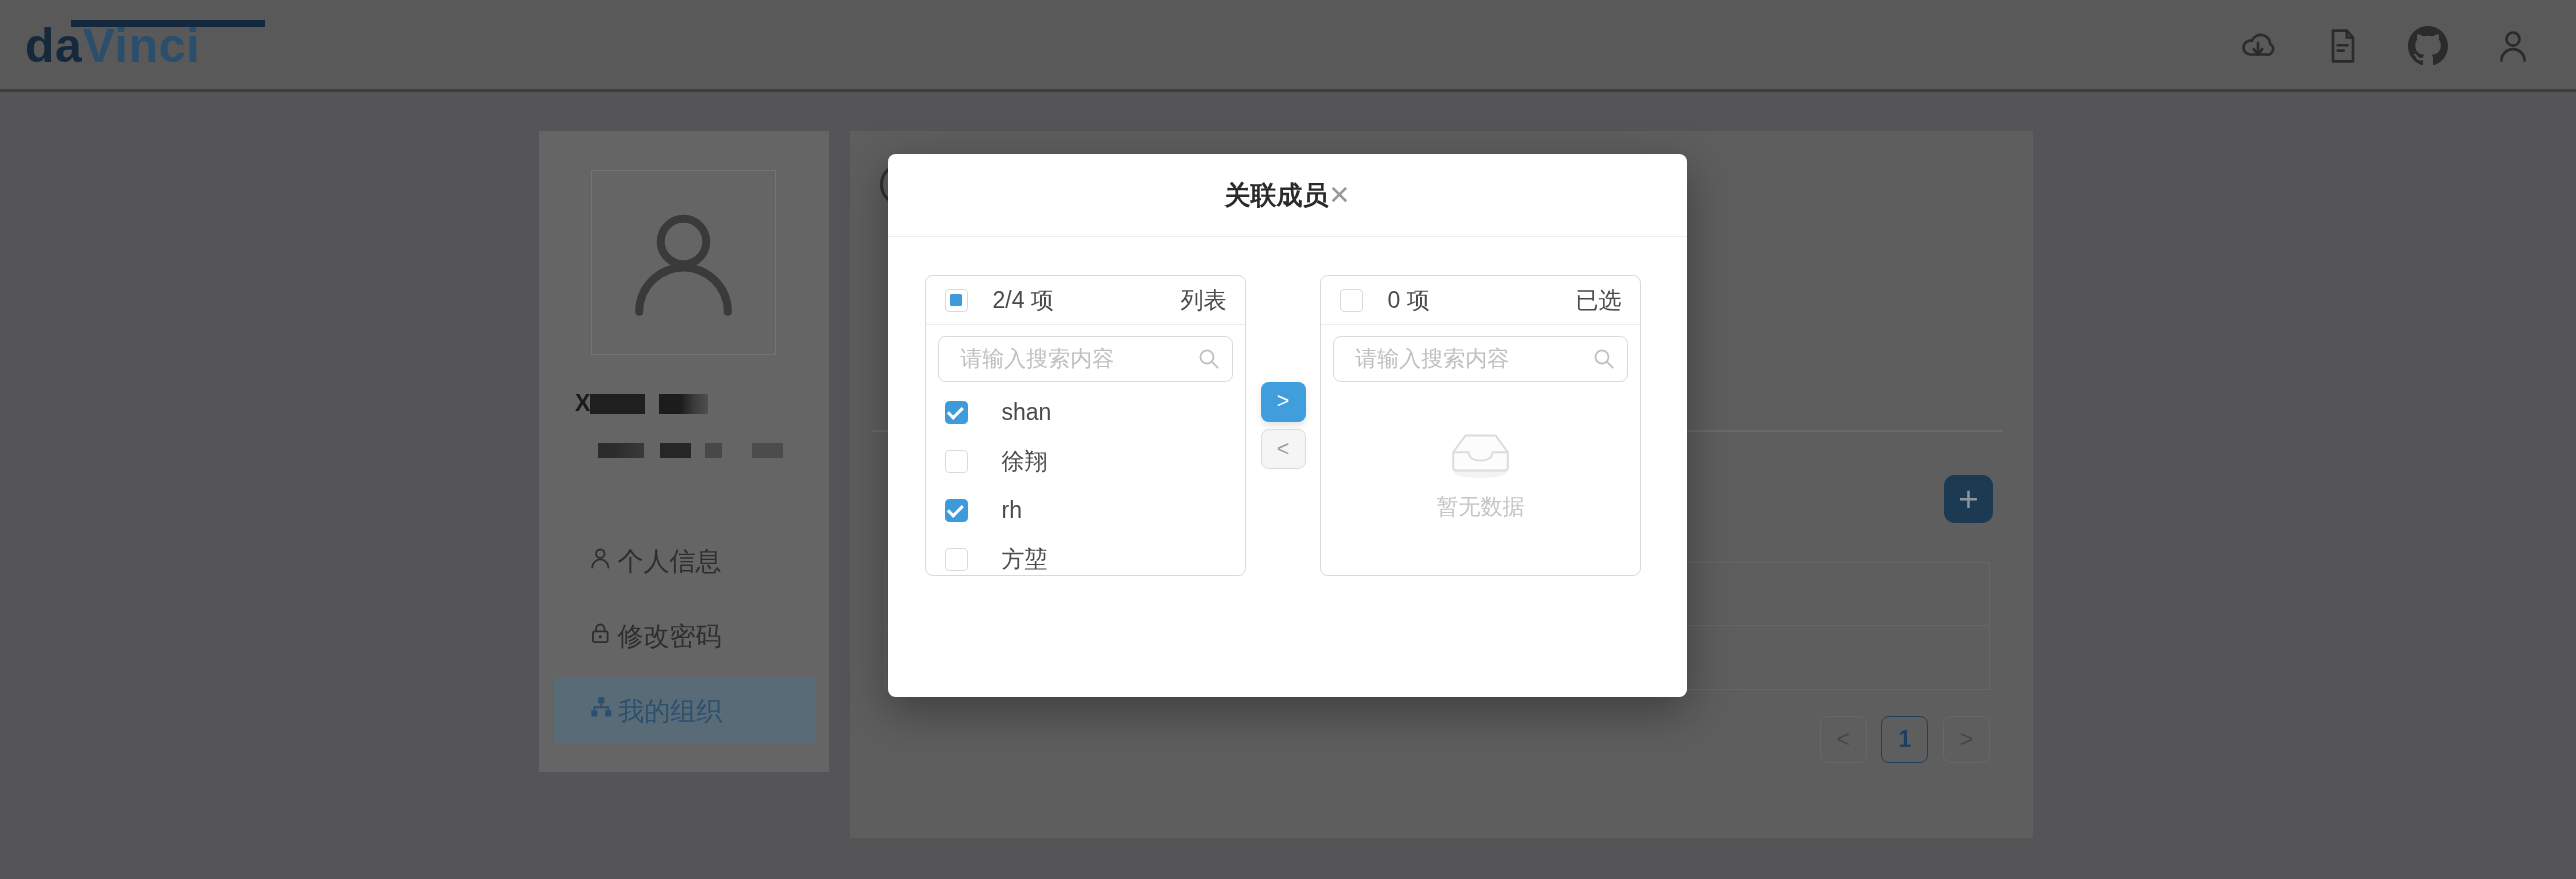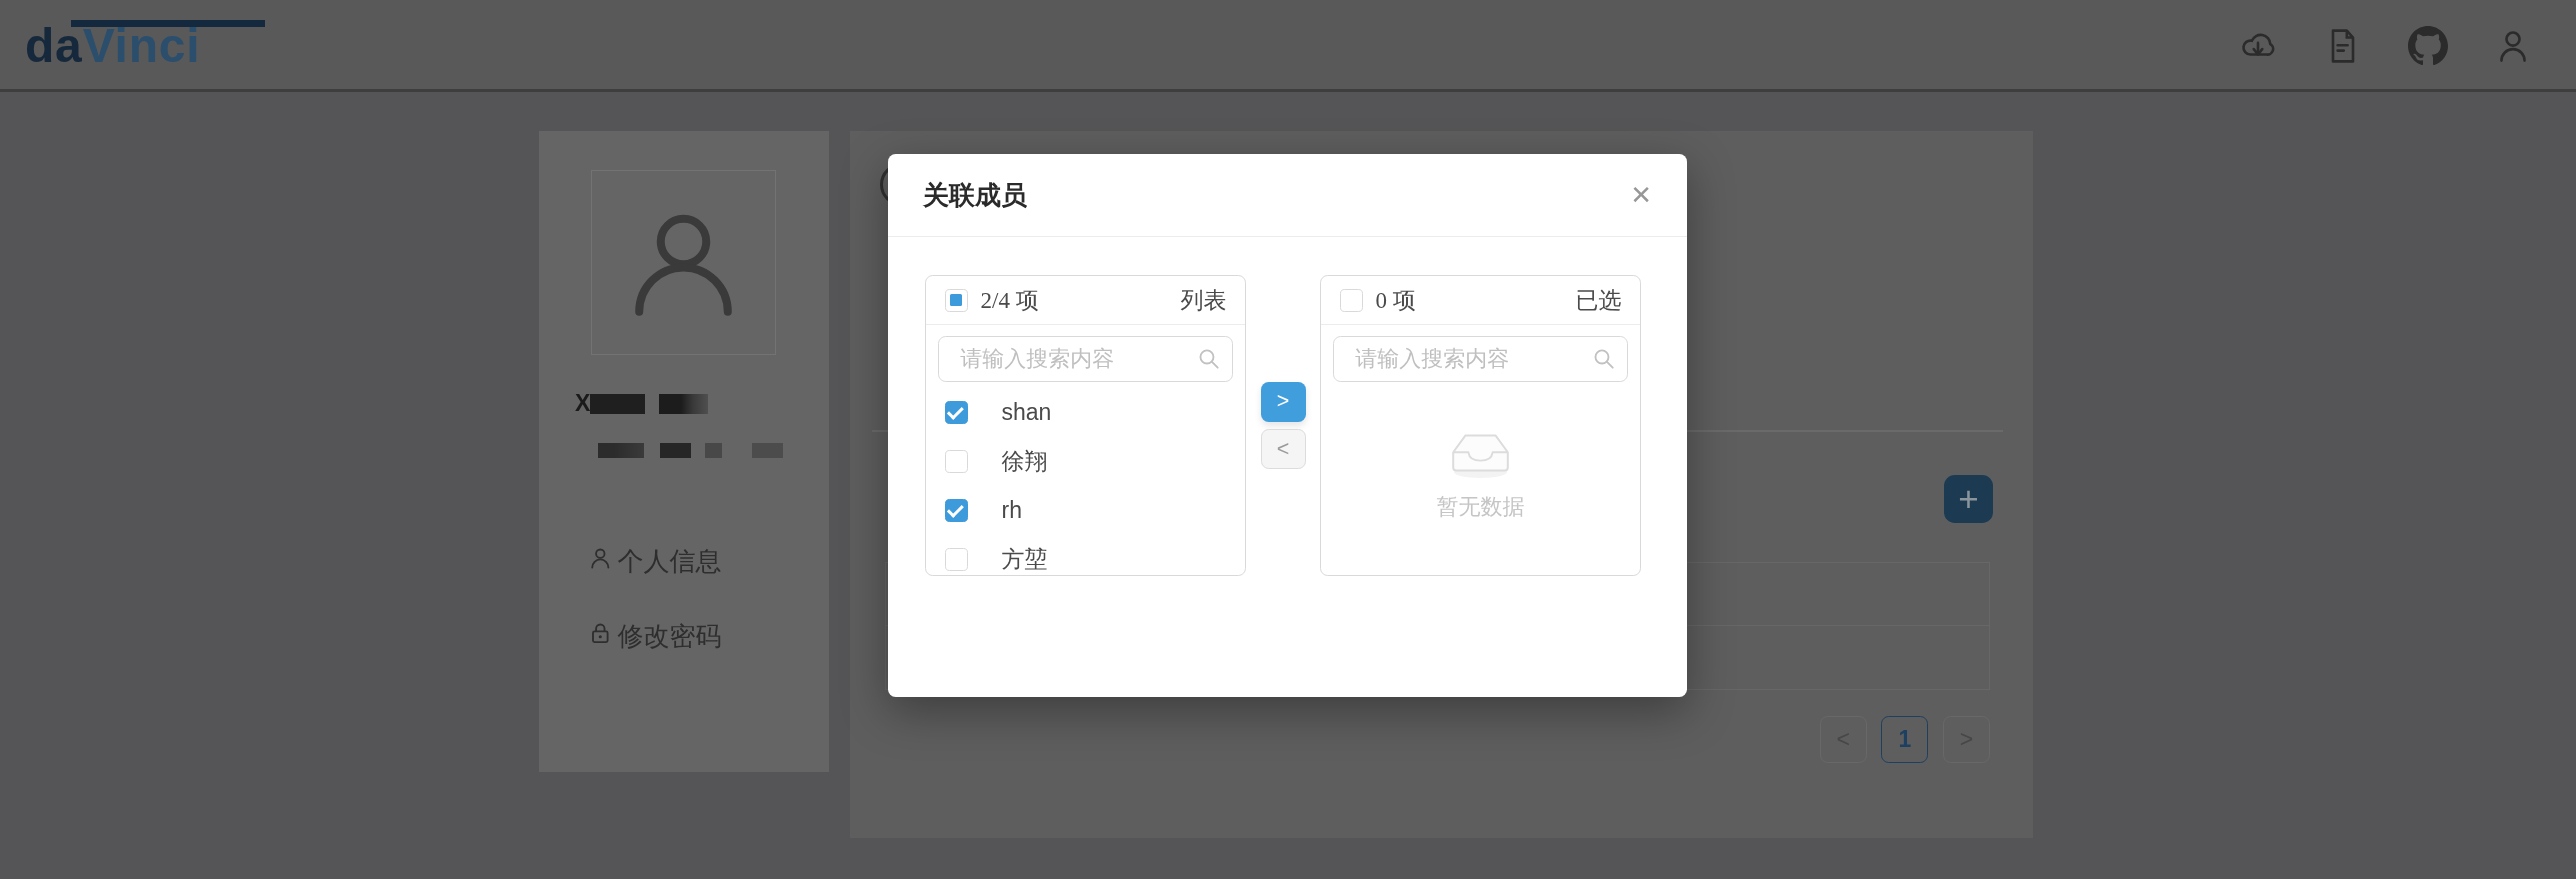--- a/index.html
+++ b/index.html
@@ -39,29 +39,29 @@
   .member-table .row { height:63px; }
   .member-table .row:first-child { border-bottom:1.5px solid #676767; }
   .pagination { position:absolute; right:43px; top:585px; display:flex; gap:14.6px; }
   .page-btn { width:47px; height:47px; border:1.5px solid #686868; border-radius:7.7px; color:#474747;
               font-size:23px; display:flex; align-items:center; justify-content:center; cursor:pointer; }
   .page-btn.active { border-color:#1e4060; color:#1e4060; font-weight:bold; }
 
   
   .modal { position:absolute; left:888px; top:154px; width:799px; height:543px; background:#ffffff;
            border-radius:7.7px; box-shadow:0 14px 46px rgba(0,0,0,.35); z-index:10; }
-  .modal-header { height:83px; padding:0 35px; display:flex; align-items:center; justify-content:space-between;
+  .modal-header { height:83px; padding:0 35px; display:flex; align-items:center; justify-content:center;
                   border-bottom:1.5px solid #ececec; }
   .modal-title { font-size:26px; font-weight:bold; color:#2a2a2a; }
   .modal-close { font-size:26px; color:#979797; cursor:pointer; }
   .modal-body { height:395px; display:flex; align-items:flex-start; padding:38px 43px 0 37px; }
   .panel { width:321px; height:301px; border:1.5px solid #d9d9d9; border-radius:7.7px; background:#fff; overflow:hidden; }
   .panel-header { height:49px; display:flex; align-items:center; padding:0 18.5px; border-bottom:1.5px solid #ececec;
                   font-size:23px; color:#4a4a4a; }
-  .panel-count { margin-left:13px; flex:1;font-family:Liberation Serif, serif; }
+  .panel-count { margin-left:25px; flex:1; }
   .checkbox { width:23px; height:23px; min-width:23px; border:1.5px solid #d9d9d9; border-radius:4.6px; background:#fff;
               display:inline-flex; align-items:center; justify-content:center; cursor:pointer; }
   .checkbox.indeterminate::after { content:""; width:12.3px; height:12.3px; border-radius:1.5px; background:#3d9bdb; }
   .checkbox.checked { background:#3d9bdb; border-color:#3d9bdb; }
   .checkbox.checked::after { content:""; width:6.2px; height:11.5px; border-right:3.1px solid #fff;
                              border-bottom:3.1px solid #fff; transform:rotate(45deg); margin-top:-3.1px; }
   .search-wrap { margin:10.8px 12.3px 3.1px; position:relative; }
   .search-input { width:100%; height:46px; border:1.5px solid #d9d9d9; border-radius:7.7px; padding:0 43px 0 21px;
                   font-size:22px; color:#555; outline:none; font-family:inherit; background:#fff; }
   .search-input::placeholder { color:#bfbfbf; }
@@ -148,20 +148,33 @@
     <div class="menu-item" style="top:481px;">
       <span>
         <svg width="24.6" height="24.6" viewBox="0 0 32 32" fill="none" stroke="#2e2e2e" stroke-width="2.4">
           <rect x="6.5" y="13.5" width="19" height="14" rx="2"></rect>
           <path d="M10.5 13.5 v-3.5 a5.5 5.5 0 0 1 11 0 v3.5"></path>
           <circle cx="16" cy="20.5" r="2" fill="#2e2e2e" stroke="none"></circle>
         </svg>
       </span>
       <span>修改密码</span>
     </div>
+    <div class="menu-item active" style="top:547px;">
+      <span>
+        <svg width="24.6" height="24.6" viewBox="0 0 32 32">
+          <g fill="#2b506e">
+              <rect x="12" y="3" width="8" height="8" rx="1"></rect>
+              <rect x="3" y="20" width="8" height="8" rx="1"></rect>
+              <rect x="21" y="20" width="8" height="8" rx="1"></rect>
+            </g>
+          <path d="M16 11 v4 M7 20 v-4 h18 v4" fill="none" stroke="#2b506e" stroke-width="2.4"></path>
+        </svg>
+      </span>
+      <span>我的组织</span>
+    </div>
   </div>
 
   <div class="main-card">
     <div class="section-divider"></div>
     <div class="add-btn">+</div>
     <div class="member-table">
       <div class="row"></div>
       <div class="row"></div>
     </div>
     <div class="pagination">

